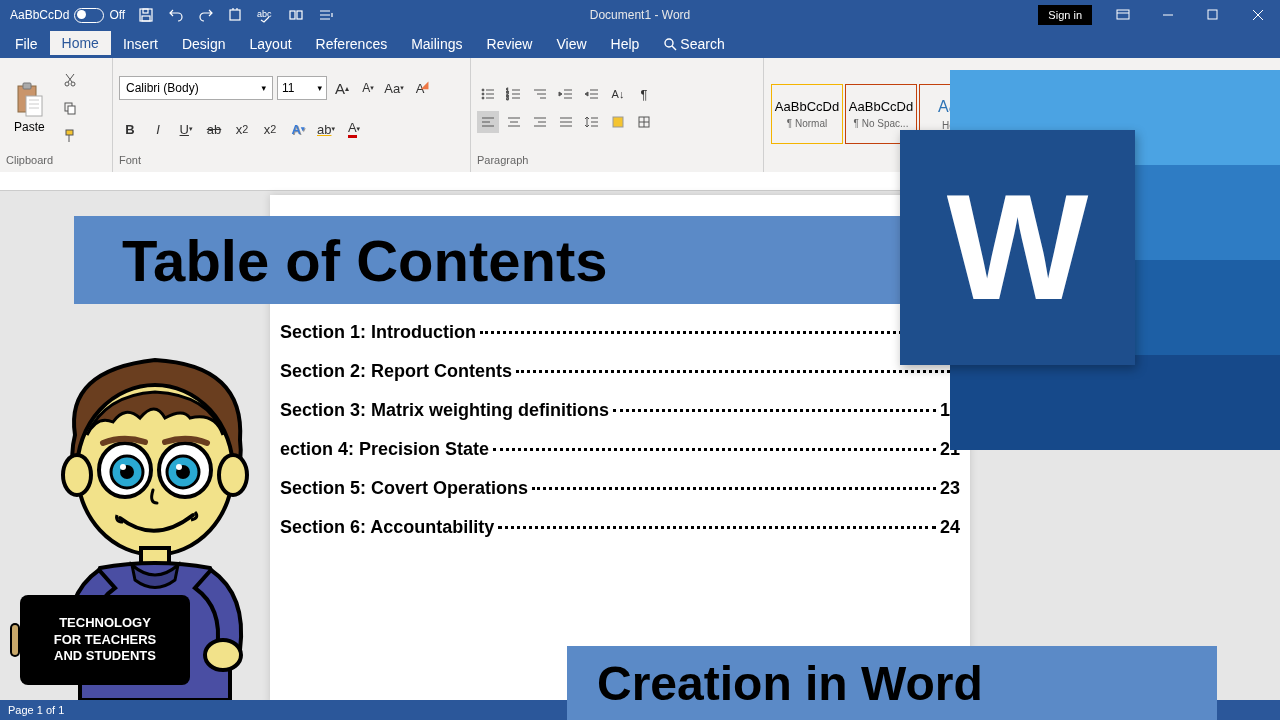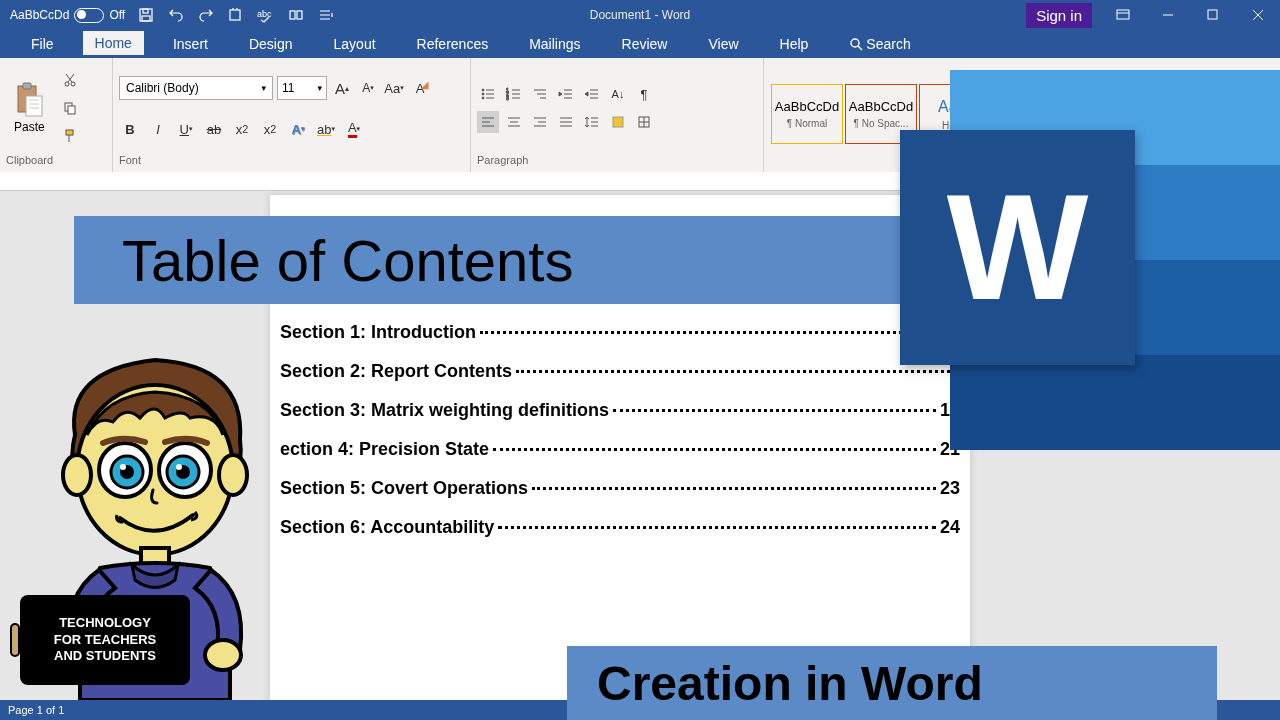--- a/index.html
+++ b/index.html
@@ -4,23 +4,23 @@
 <style>
 body{margin:0;font-family:'Segoe UI',sans-serif;font-size:13px;background:#fff;width:1280px;height:720px;overflow:hidden;position:relative}
 .titlebar{background:#2b579a;height:30px;display:flex;align-items:center;color:#fff;font-size:12px}
 .titlebar .left-tools{display:flex;align-items:center;gap:12px;padding-left:10px}
 .autosave{display:flex;align-items:center;gap:5px}
 .toggle{width:28px;height:13px;border:1px solid #fff;border-radius:8px;position:relative}
 .toggle::after{content:"";width:9px;height:9px;background:#fff;border-radius:50%;position:absolute;left:2px;top:1.5px}
 .qat-icon{width:18px;height:18px;display:flex;align-items:center;justify-content:center;cursor:pointer;color:#fff}
 .doc-title{position:absolute;left:50%;transform:translateX(-50%);color:#e8e8e8}
 .win-controls{margin-left:auto;display:flex;align-items:center;gap:0}
-.signin{background:#4c1d95;padding:4px 10px;margin-right:8px;font-size:15px;cursor:pointer}
+.signin{background:#000000;padding:4px 10px;margin-right:8px;font-size:11px;cursor:pointer}
 .win-btn{width:45px;height:30px;display:flex;align-items:center;justify-content:center;cursor:pointer}
-.menubar{background:#2b579a;height:28px;display:flex;align-items:center;padding-left:19px;gap:17px}
+.menubar{background:#2b579a;height:28px;display:flex;align-items:center;padding-left:3px;gap:0}
 .menuitem{color:#fff;padding:4px 12px;cursor:pointer;font-size:14px}
 .menuitem.active{background:#f3f2f1;color:#2b579a;border-bottom:2px solid #2b579a}
 .ribbon{background:#f3f2f1;height:114px;border-bottom:1px solid #d0d0d0;display:flex}
 .rgroup{border-right:1px solid #d0d0d0;display:flex;flex-direction:column;padding:4px 6px}
 .rgroup-content{flex:1;display:flex;align-items:center}
 .rgroup-label{font-size:11px;color:#666;padding-bottom:2px}
 .paste-btn{display:flex;flex-direction:column;align-items:center;padding:2px 8px;cursor:pointer}
 .clipboard-icons{display:flex;flex-direction:column;gap:6px;margin-left:6px}
 .font-box{border:1px solid #ababab;background:#fff;height:22px;display:flex;align-items:center;padding:0 6px;font-size:12px;width:140px;justify-content:space-between}
 .size-box{border:1px solid #ababab;background:#fff;height:22px;width:40px;display:flex;align-items:center;justify-content:space-between;padding:0 4px;font-size:12px}
@@ -34,21 +34,21 @@
 .doc-area{position:absolute;top:172px;left:0;right:0;bottom:20px;background:#e6e6e6}
 .ruler-h{background:#fff;height:18px;border-bottom:1px solid #ccc}
 .ruler-v{background:#fff;width:18px;position:absolute;left:0;top:172px;bottom:20px;border-right:1px solid #ccc}
 .page{background:#fff;position:absolute;left:270px;top:195px;width:700px;height:510px;box-shadow:0 0 8px rgba(0,0,0,0.15)}
 .toc-line{font-family:Arial,sans-serif;font-size:18px;font-weight:bold;display:flex;align-items:baseline;padding:9px 10px}
 .toc-title{white-space:nowrap}
 .toc-dots{flex:1;border-bottom:3px dotted #000;margin:0 4px;position:relative;top:-4px}
 .toc-page{white-space:nowrap}
 .statusbar{position:absolute;bottom:0;left:0;right:0;height:20px;background:#2b579a;color:#fff;font-size:11px;display:flex;align-items:center;padding-left:8px}
 .overlay-title{position:absolute;left:74px;top:216px;width:870px;height:88px;background:#5b8ac7;display:flex;align-items:center;padding-left:48px;z-index:5}
-.overlay-title span{font-size:58px;font-weight:normal;color:#000;font-family:Arial}
+.overlay-title span{font-size:58px;font-weight:bold;color:#000;font-family:Arial}
 .overlay-bottom{position:absolute;left:567px;top:646px;width:620px;height:74px;background:#5b8ac7;display:flex;align-items:center;padding-left:30px;z-index:5}
 .overlay-bottom span{font-size:48px;font-weight:bold;color:#000;font-family:Arial}
 .wlogo-bg{position:absolute;right:0;top:70px;width:330px;height:380px;z-index:3}
 .wlogo-bg .s1{position:absolute;right:0;top:0;width:100%;height:25%;background:#4ba3e3}
 .wlogo-bg .s2{position:absolute;right:0;top:25%;width:100%;height:25%;background:#2e7cc4}
 .wlogo-bg .s3{position:absolute;right:0;top:50%;width:100%;height:25%;background:#1d5fa5}
 .wlogo-bg .s4{position:absolute;right:0;top:75%;width:100%;height:25%;background:#16498a}
 .wlogo{position:absolute;right:145px;top:130px;width:235px;height:235px;background:#1e4e8c;display:flex;align-items:center;justify-content:center;z-index:6;box-shadow:2px 4px 10px rgba(0,0,0,0.3)}
 .wlogo span{color:#fff;font-size:150px;font-weight:bold;font-family:Arial}
 .cartoon{position:absolute;left:15px;top:340px;width:280px;height:360px;z-index:7}

